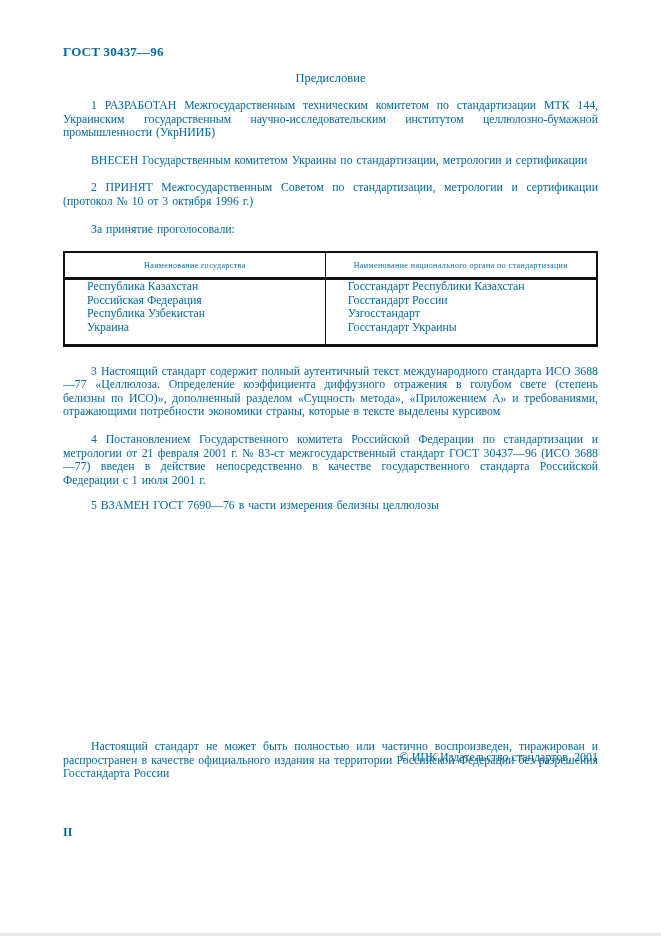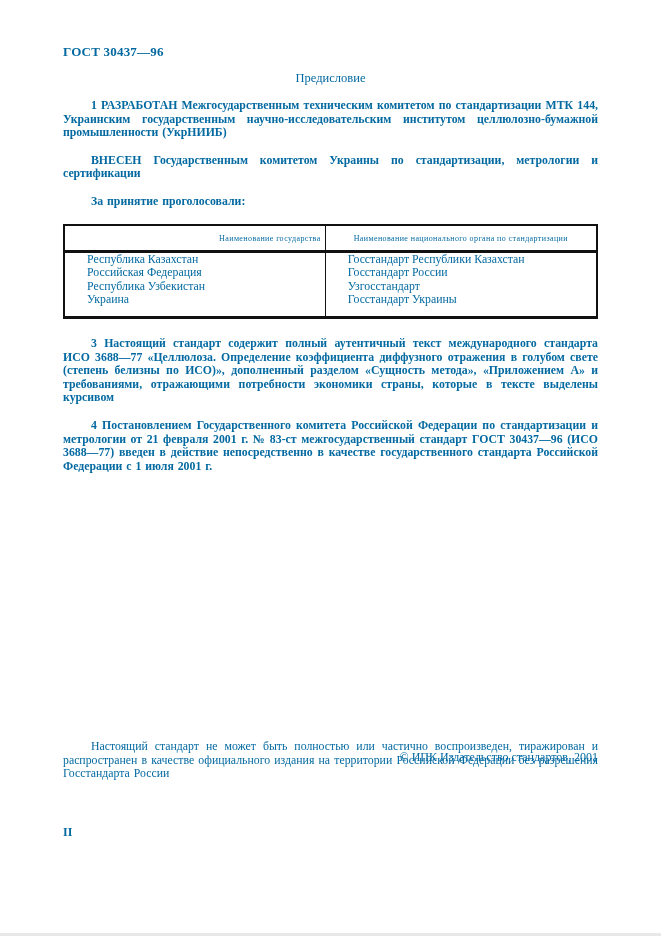--- a/index.html
+++ b/index.html
@@ -35,21 +35,20 @@
     font-size: 12.5px;
     line-height: 14px;
     margin-top: 12px;
   }
   .para {
     font-size: 11.8px;
     line-height: 13.6px;
     text-align: justify;
     margin-top: 14px;
     word-spacing: 1px;
-    font-weight: bold;
   }
   .para .indent-first { display: inline-block; width: 28px; }
   .vote-table {
     width: 100%;
     margin-top: 15px;
     border-collapse: collapse;
     border: 2px solid #111111;
     border-bottom-width: 3px;
   }
   .vote-table th {
@@ -105,27 +104,28 @@
   <div class="content">
 
     <div class="doc-header">ГОСТ 30437—96</div>
 
     <div class="doc-title">Предисловие</div>
 
     <div class="para"><span class="indent-first"></span><span>1  РАЗРАБОТАН Межгосударственным техническим комитетом по стандартизации МТК 144, Украинским государственным научно-исследовательским институтом целлюлозно-бумажной промышленности (УкрНИИБ)</span></div>
 
     <div class="para"><span class="indent-first"></span><span>ВНЕСЕН Государственным комитетом Украины по стандартизации, метрологии и сертификации</span></div>
 
+    <div class="para"><span class="indent-first"></span><span>2  ПРИНЯТ Межгосударственным Советом по стандартизации, метрологии и сертификации (протокол № 10 от 3 октября 1996 г.)</span></div>
 
     <div class="para"><span class="indent-first"></span><span>За принятие проголосовали:</span></div>
 
     <table class="vote-table">
       <thead>
         <tr>
-          <th class="col-state" style="width:49%;text-align:right;">Наименование государства</th>
+          <th class="col-state" style="width:49%;">Наименование государства</th>
           <th>Наименование национального органа по стандартизации</th>
         </tr>
       </thead>
       <tbody>
         <tr>
           <td class="col-state">Республика Казахстан</td>
           <td>Госстандарт Республики Казахстан</td>
         </tr>
         <tr>
           <td class="col-state">Российская Федерация</td>
@@ -139,20 +139,21 @@
           <td class="col-state">Украина</td>
           <td>Госстандарт Украины</td>
         </tr>
       </tbody>
     </table>
 
     <div class="para gap-lg"><span class="indent-first"></span><span>3  Настоящий стандарт содержит полный аутентичный текст международного стандарта ИСО 3688—77 «Целлюлоза. Определение коэффициента диффузного отражения в голубом свете (степень белизны по ИСО)», дополненный разделом «Сущность метода», «Приложением А» и требованиями, отражающими потребности экономики страны, которые в тексте выделены курсивом</span></div>
 
     <div class="para"><span class="indent-first"></span><span>4  Постановлением Государственного комитета Российской Федерации по стандартизации и метрологии от 21 февраля 2001 г. № 83-ст межгосударственный стандарт ГОСТ 30437—96 (ИСО 3688—77) введен в действие непосредственно в качестве государственного стандарта Российской Федерации с 1 июля 2001 г.</span></div>
 
+    <div class="para gap-sm"><span class="indent-first"></span><span>5  ВЗАМЕН ГОСТ 7690—76 в части измерения белизны целлюлозы</span></div>
 
   </div>
 
   <div class="copyright">© ИПК Издательство стандартов, 2001</div>
 
   <div class="footer-note"><span class="indent-first"></span><span>Настоящий стандарт не может быть полностью или частично воспроизведен, тиражирован и распространен в качестве официального издания на территории Российской Федерации без разрешения Госстандарта России</span></div>
 
   <div class="page-number">II</div>
 </div>
 

